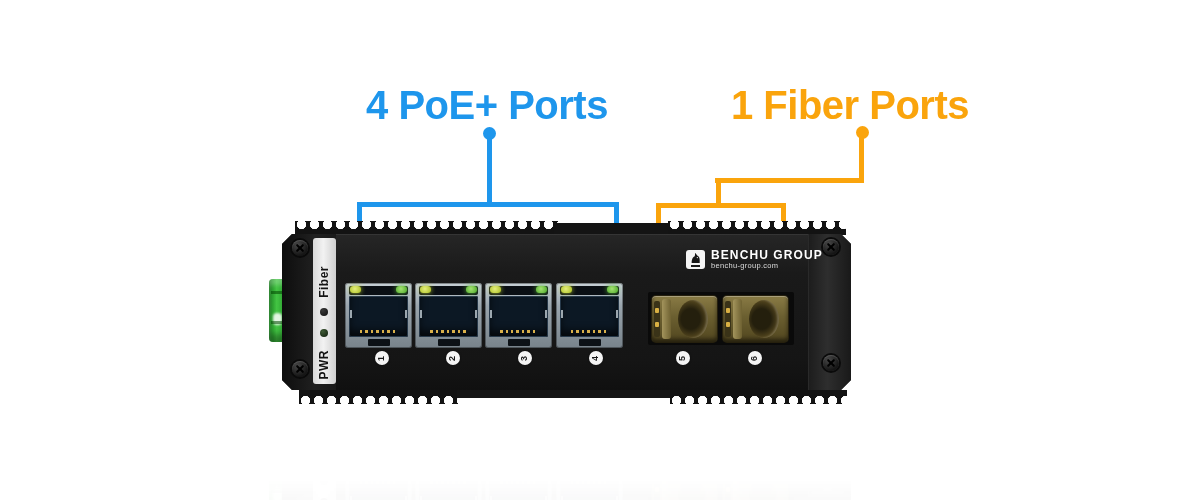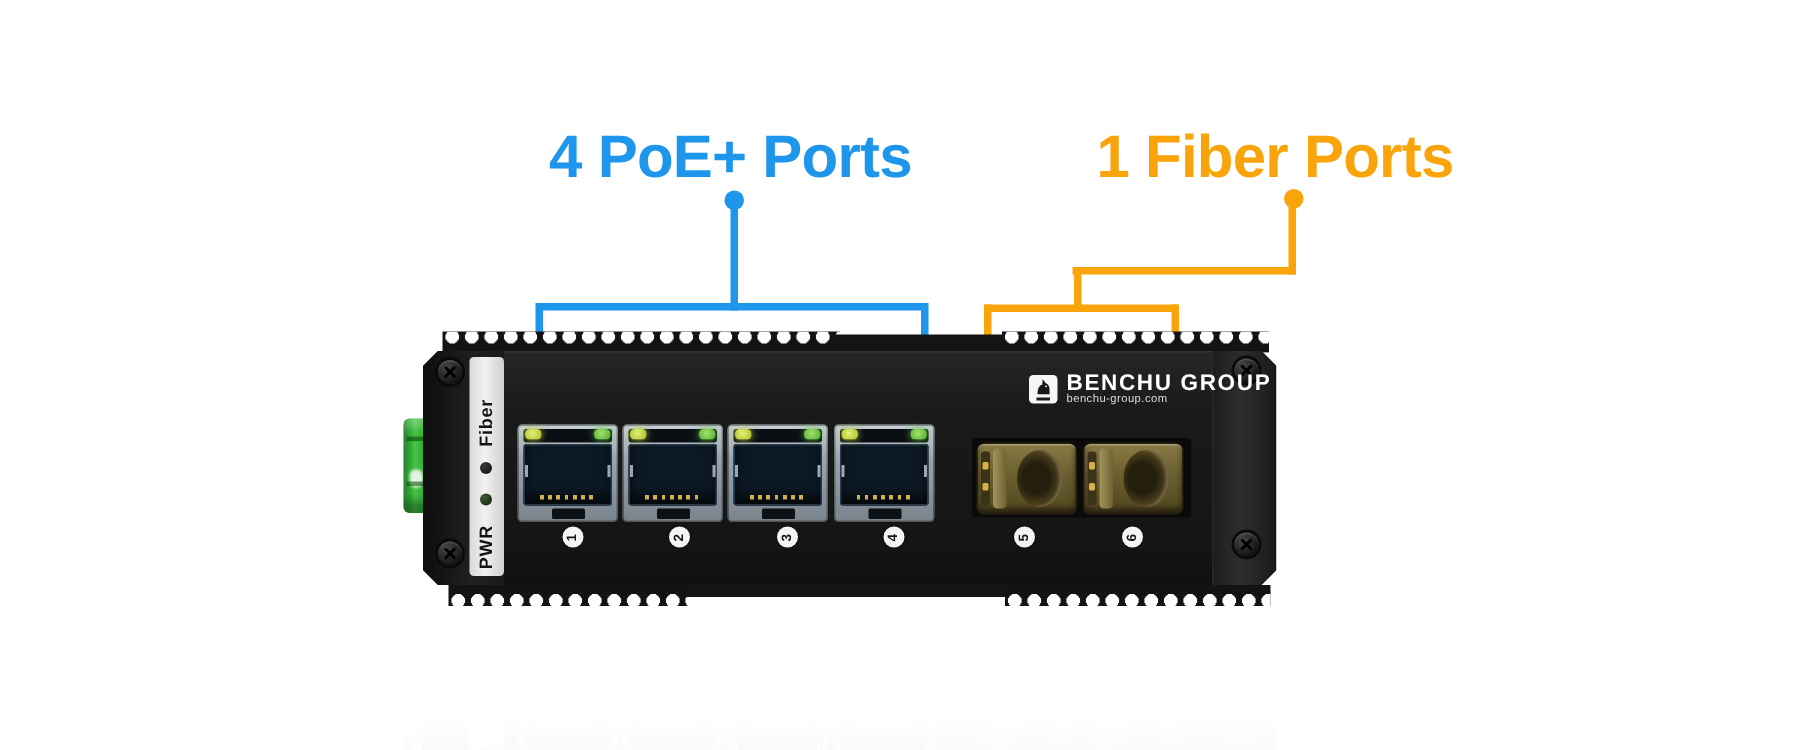--- a/index.html
+++ b/index.html
@@ -75,21 +75,21 @@
   .vt-fiber{top:28px;}
   .vt-pwr{top:112px;}
   .led-dot{position:absolute;left:7px;width:8px;height:8px;border-radius:50%;}
   .led-fiber{top:70px;background:radial-gradient(circle at 35% 30%,#3a3a3a,#101010);}
   .led-pwr{top:91px;background:radial-gradient(circle at 35% 30%,#3f5a36,#0f1d0c);}
 
   .brand{position:absolute;left:404px;top:16px;display:flex;gap:6px;align-items:flex-start;}
   .logo-box{width:19px;height:19px;border-radius:3px;background:#f5f5f5;position:relative;
     display:flex;align-items:flex-start;justify-content:center;padding-top:1px;box-sizing:border-box;}
   .logo-box::after{content:"";position:absolute;bottom:2px;left:5px;width:9px;height:2px;background:#1a1a1a;}
-  .brand-name{font-size:15px;font-weight:bold;color:#ffffff;letter-spacing:1.1px;line-height:11px;}
+  .brand-name{font-size:12px;font-weight:bold;color:#ffffff;letter-spacing:1.1px;line-height:11px;}
   .brand-site{font-size:7.5px;color:#dcdcdc;letter-spacing:0.3px;line-height:9px;}
 
   
   .rj45-row{position:absolute;left:63px;top:49px;width:278px;height:65px;}
   .port{position:absolute;top:0;width:67px;height:65px;border-radius:3px;
     background:linear-gradient(180deg,#c7d0d6,#9aa5ad 35%,#78838b);
     box-shadow:inset 0 0 0 1px rgba(0,0,0,.35);}
   .port::before{content:"";position:absolute;left:4px;right:4px;top:3px;height:9px;background:#0a0f14;border-radius:2px;}
   .port::after{content:"";position:absolute;bottom:2px;left:50%;transform:translateX(-50%);
     width:22px;height:7px;background:#0c1116;border-radius:1px;}

